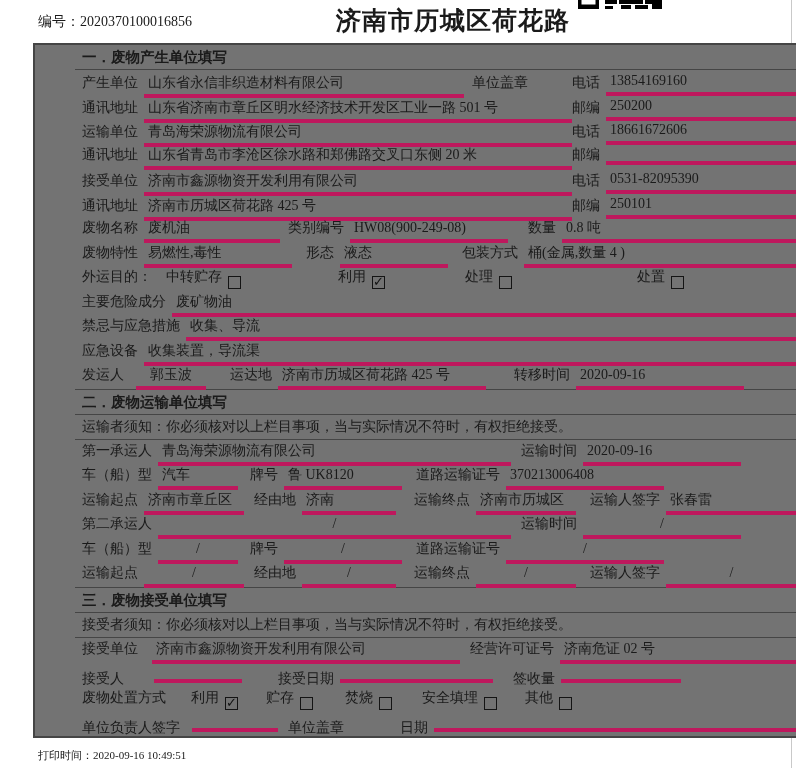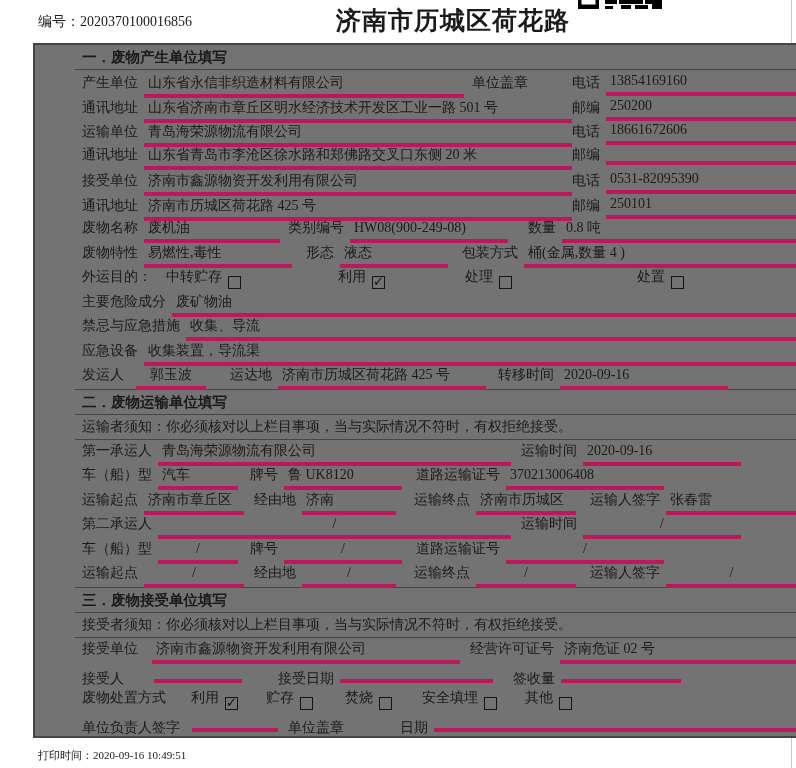--- a/index.html
+++ b/index.html
@@ -185,21 +185,21 @@
   <div class="r">
     <span class="lbl">应急设备</span>
     <span class="u fill">收集装置，导流渠</span>
   </div>
 
   <div class="r">
     <span class="lbl">发运人</span>
     <span class="u ctr" style="width:62px;margin-left:12px">郭玉波</span>
     <span class="lbl" style="margin-left:24px">运达地</span>
     <span class="u" style="width:200px">济南市历城区荷花路 425 号</span>
-    <span class="lbl" style="margin-left:12px">转移时间</span>
+    <span class="lbl" style="margin-left:28px">转移时间</span>
     <span class="u" style="width:160px">2020-09-16</span>
   </div>
 
   <div class="sec-head mid">二．废物运输单位填写</div>
   <div class="notice">运输者须知：你必须核对以上栏目事项，当与实际情况不符时，有权拒绝接受。</div>
 
   <div class="r">
     <span class="lbl">第一承运人</span>
     <span class="u" style="width:345px">青岛海荣源物流有限公司</span>
     <span class="lbl" style="margin-left:10px">运输时间</span>

